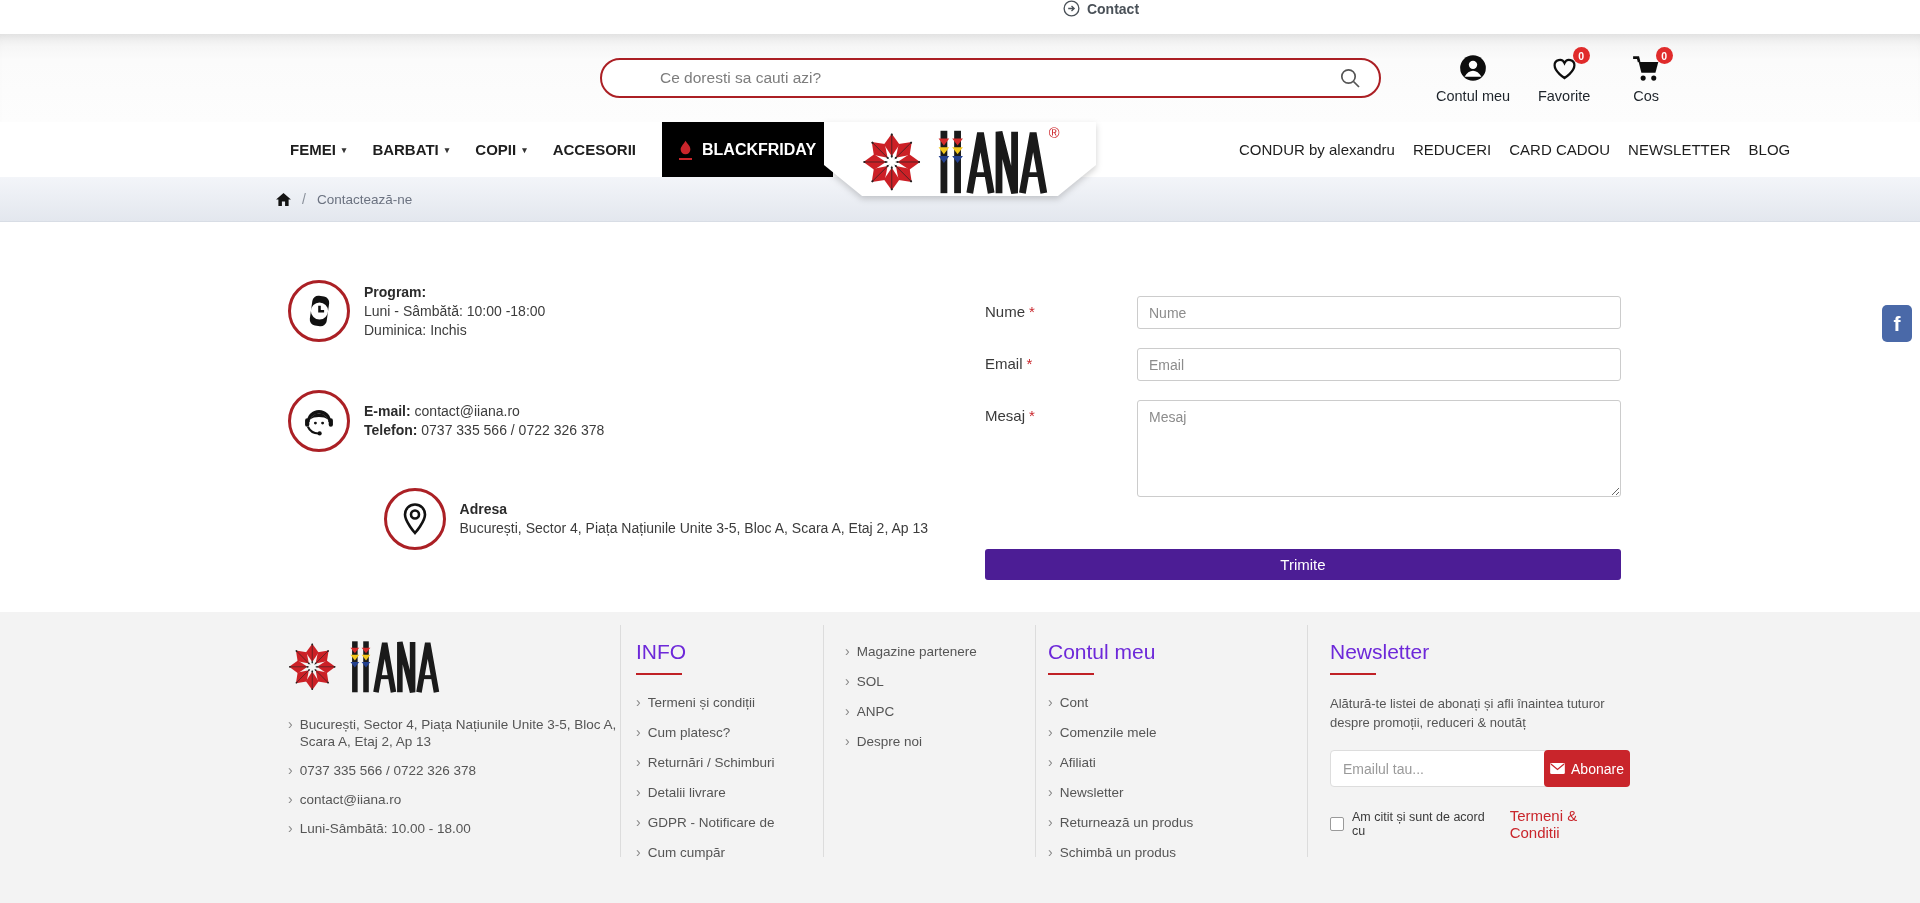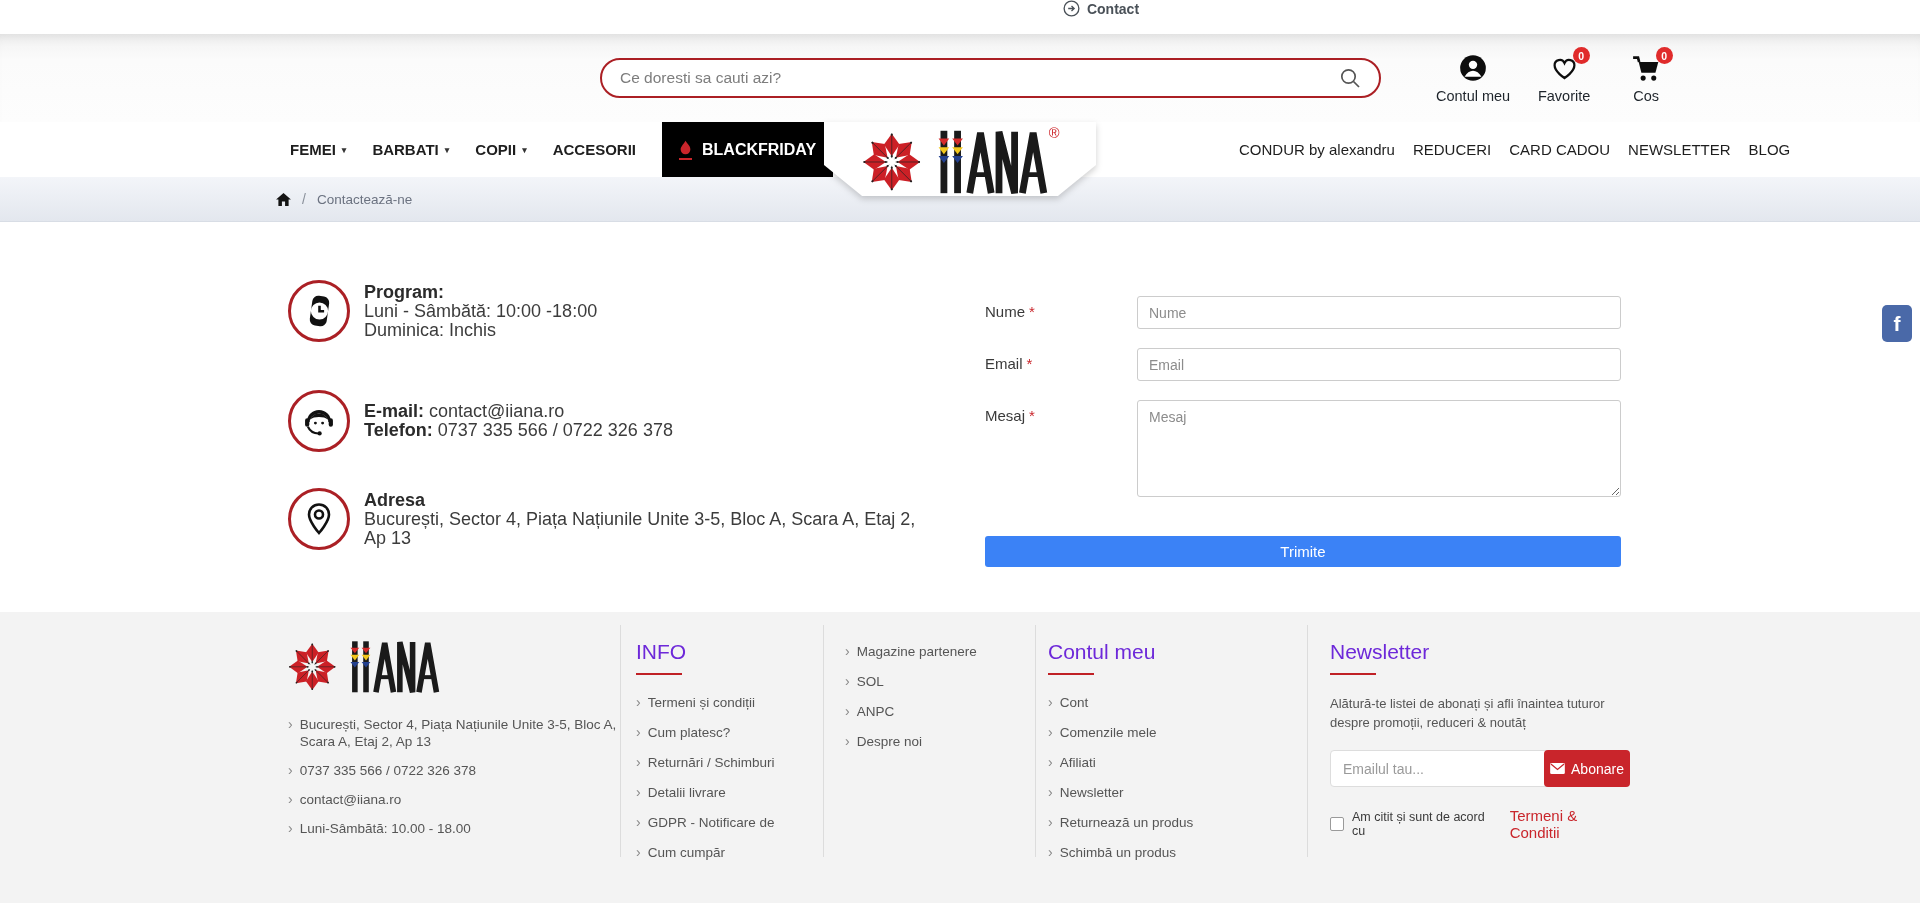--- a/index.html
+++ b/index.html
@@ -8,21 +8,21 @@
 
   
   .topbar { height:34px; display:flex; align-items:center; gap:28px; padding-left:282px; background:#fff;flex-direction:column; }
   .tb-link { display:flex; align-items:center; gap:7px; font-size:14px; font-weight:700; color:#4a5158; cursor:pointer; }
   .tb-ico { width:17px; height:17px; display:inline-flex; }
   .q-circle { width:17px; height:17px; border-radius:50%; background:#4a5158; color:#fff; font-size:11px; font-weight:700; display:flex; align-items:center; justify-content:center; }
 
   
   .header-mid { height:88px; position:relative; background:linear-gradient(180deg,#f2f2f2 0,#fbfbfb 30%,#fdfdfd 100%); box-shadow:inset 0 10px 12px -8px rgba(0,0,0,.10); }
   .search-wrap { position:absolute; left:600px; top:24px; width:781px; height:40px; background:#fff; border:2px solid #ab1f24; border-radius:20px; display:flex; align-items:center; padding:0 18px; }
-  .search-input { flex:1; border:none; outline:none; font-size:15.5px; color:#444; font-family:inherit; background:transparent; }
+  .search-input { flex:1; border:none; outline:none; font-size:15.5px; color:#444; font-family:inherit; background:transparent;margin-left:40px; }
   .search-input::placeholder { color:#7d7d7d; }
   .search-btn { width:22px; height:22px; background:none; border:none; cursor:pointer; padding:0; }
   .acct-cluster { position:absolute; left:1436px; top:18px; display:flex; gap:26px; }
   .acct-item { display:flex; flex-direction:column; align-items:center; gap:4px; cursor:pointer; min-width:56px; }
   .acct-ico { position:relative; height:32px; display:flex; align-items:center; }
   .acct-label { font-size:14.5px; color:#1e242b; }
   .badge { position:absolute; top:-5px; right:-12px; width:17px; height:17px; border-radius:50%; background:#e02b2b; color:#fff; font-size:10.5px; font-weight:700; display:flex; align-items:center; justify-content:center; }
 
   
   .nav { height:55px; background:#fff; position:relative; }
@@ -37,30 +37,30 @@
 
   
   .breadcrumb { height:45px; background:linear-gradient(180deg,#f3f5f9 0,#e3e7ee 100%); border-bottom:1px solid #d8dde5; display:flex; align-items:center; gap:11px; padding-left:276px; }
   .bc-sep { color:#8a909a; font-size:14px; }
   .bc-current { color:#6b7280; font-size:13.5px; }
 
   
   .main { position:relative; height:390px; background:#fff; }
   .info-row { position:absolute; left:288px; display:flex; align-items:center; gap:14px; width:640px; }
   .icon-ring { flex:0 0 62px; width:62px; height:62px; border:3px solid #ab2025; border-radius:50%; background:#fff; display:flex; align-items:center; justify-content:center; }
-  .info-text { font-size:18px; color:#3c3c3c; line-height:19px; }
+  .info-text { font-size:14px; color:#3c3c3c; line-height:19px; }
   .info-text b { color:#2b2b2b; }
   .contact-form { position:absolute; left:985px; top:74px; width:636px; }
   .f-row { display:flex; margin-bottom:19px; }
   .f-label { width:152px; font-size:15px; color:#3a3a3a; padding-top:7px; }
   .req { color:#c9252b; margin-left:4px; }
   .f-input { flex:1; height:33px; border:1px solid #ccc; border-radius:3px; padding:0 11px; font-size:14px; color:#444; font-family:inherit; outline:none; }
   .f-input::placeholder, .f-textarea::placeholder { color:#8c8c8c; }
   .f-textarea { flex:1; height:97px; border:1px solid #ccc; border-radius:3px; padding:8px 11px; font-size:14px; color:#444; font-family:inherit; outline:none; resize:both; }
-  .submit-btn { width:100%; height:31px; margin-top:39px; background:#3b82f6; color:#fff; border:none; border-radius:3px; font-size:15px; font-family:inherit; cursor:pointer; }
+  .submit-btn { width:100%; height:31px; margin-top:52px; background:#4c1d95; color:#fff; border:none; border-radius:3px; font-size:15px; font-family:inherit; cursor:pointer; }
 
   
   .fb-tab { position:absolute; top:305px; right:8px; width:30px; height:37px; background:#4a69a8; border-radius:5px; color:#fff; font-size:21px; font-weight:700; display:flex; align-items:center; justify-content:center; cursor:pointer; z-index:8; }
 
   
   .footer { position:relative; height:291px; background:#f3f3f3; }
   .f-divider { position:absolute; top:13px; width:1px; height:232px; background:#dcdcdc; }
   .f-col { position:absolute; top:28px; }
   .f-title { font-size:21px; color:#6d28d9; }
   .f-underline { width:46px; height:2px; background:#c02025; margin:9px 0 19px; }

